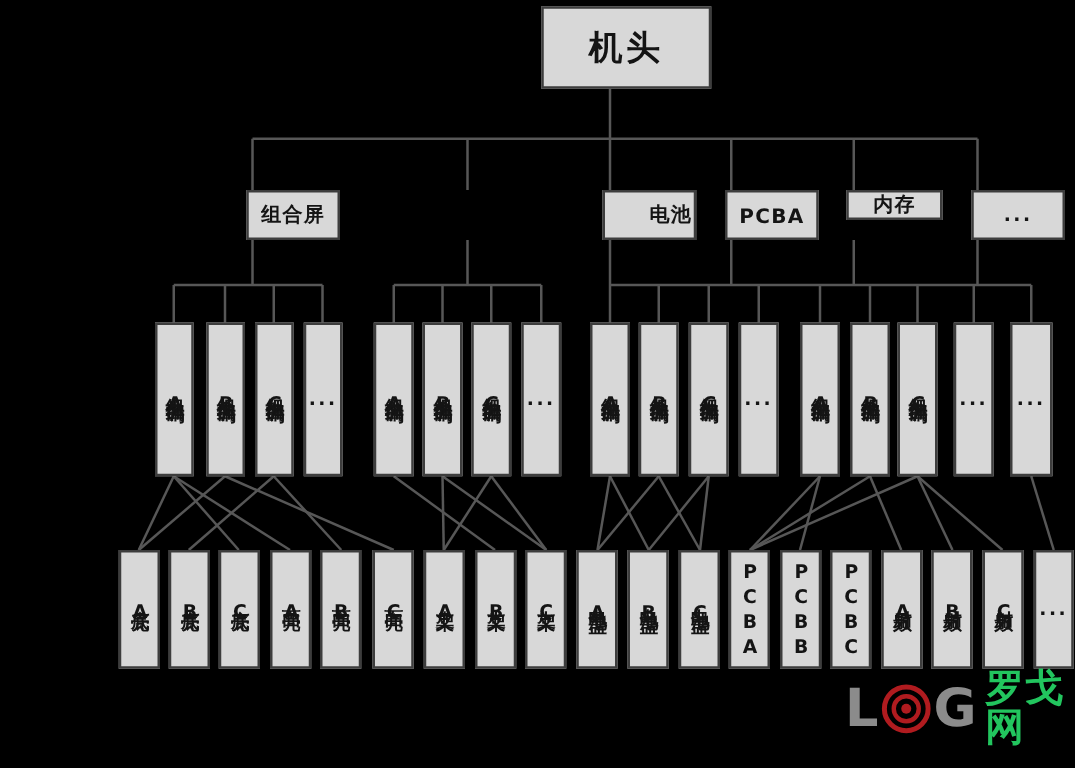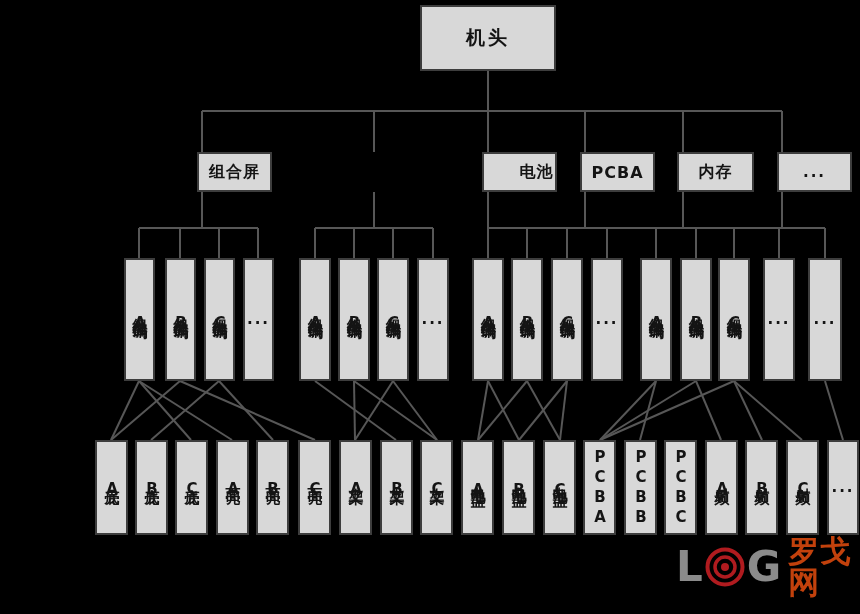--- a/index.html
+++ b/index.html
@@ -7,28 +7,28 @@
     position:relative;width:860px;height:614px;background:#000;overflow:hidden;
     font-family:"DejaVu Sans",sans-serif;
   }
   #connectors{position:absolute;left:0;top:0;width:860px;height:614px;}
   #connectors line{stroke:#575757;stroke-width:2;}
   .box{
     position:absolute;background:#d8d8d8;border:2px solid #3d3d3d;box-sizing:border-box;
     display:flex;align-items:center;justify-content:center;
     font-weight:700;color:#141414;z-index:2;
   }
-  .lvl1{font-size:19px;letter-spacing:3px;}
+  .lvl1{font-size:27px;letter-spacing:3px;margin-left:13px;}
   .lvl2{font-size:16px;letter-spacing:1px;margin-left:32px;}
   .v{writing-mode:vertical-rl;text-orientation:upright;font-size:15px;letter-spacing:2px;line-height:1;}
   .dots{writing-mode:horizontal-tb !important;text-orientation:mixed;font-size:15px;letter-spacing:2px;}
   .logo{position:absolute;left:676px;top:545px;height:44px;display:flex;align-items:center;z-index:3;}
   .logo-letter{color:#8b8b8b;font-size:42px;font-weight:800;line-height:1;font-family:"DejaVu Sans",sans-serif;}
   .logo-target{width:42px;height:42px;margin:0 1px;display:flex;align-items:center;justify-content:center;}
-  .logo-cn{color:#c2410c;font-size:31px;font-weight:800;margin-left:7px;letter-spacing:1px;line-height:1;}
+  .logo-cn{color:#22c55e;font-size:31px;font-weight:800;margin-left:7px;letter-spacing:1px;line-height:1;}
 </style>
 </head>
 <body>
 
 <div id="stage">
   <svg id="connectors">
       <line x1="488" y1="71" x2="488" y2="111"></line>
       <line x1="202" y1="111" x2="782" y2="111"></line>
       <line x1="202" y1="111" x2="202" y2="152"></line>
       <line x1="374" y1="111" x2="374" y2="152"></line>
@@ -99,21 +99,21 @@
         <circle cx="21" cy="21" r="4" fill="#b01b1f"></circle>
       </svg>
     </span>
     <span class="logo-letter">G</span>
     <span class="logo-cn">罗戈网</span>
   </div>
 <div class="box lvl1" style="left: 420px; top: 5px; width: 136px; height: 66px;">机头</div>
     <div class="box lvl2" style="left: 165px; top: 152px; width: 75px; height: 40px;">组合屏</div>
     <div class="box lvl2" style="left: 450px; top: 152px; width: 75px; height: 40px; padding-left: 34px;">电池</div>
     <div class="box lvl2" style="left: 548px; top: 152px; width: 75px; height: 40px;">PCBA</div>
-    <div class="box lvl2" style="left: 645px; top: 152px; width: 77px; height: 40px;">内存</div>
+    <div class="box lvl2" style="left: 645px; top: 152px; width: 77px; height: 24px;">内存</div>
     <div class="box lvl2 dots" style="left: 745px; top: 152px; width: 75px; height: 40px;">...</div>
     <div class="box v" style="left: 124px; top: 258px; width: 31px; height: 123px;">组件编码A</div>
     <div class="box v" style="left: 165px; top: 258px; width: 31px; height: 123px;">组件编码B</div>
     <div class="box v" style="left: 204px; top: 258px; width: 31px; height: 123px;">组件编码C</div>
     <div class="box v dots" style="left: 243px; top: 258px; width: 31px; height: 123px;">...</div>
     <div class="box v" style="left: 299px; top: 258px; width: 32px; height: 123px;">组件编码A</div>
     <div class="box v" style="left: 338px; top: 258px; width: 32px; height: 123px;">组件编码B</div>
     <div class="box v" style="left: 377px; top: 258px; width: 32px; height: 123px;">组件编码C</div>
     <div class="box v dots" style="left: 417px; top: 258px; width: 32px; height: 123px;">...</div>
     <div class="box v" style="left: 472px; top: 258px; width: 32px; height: 123px;">组件编码A</div>

